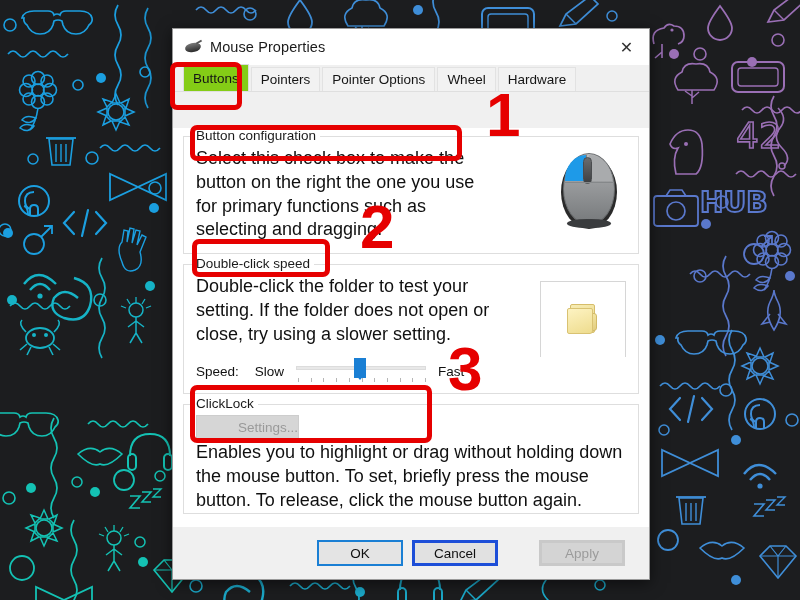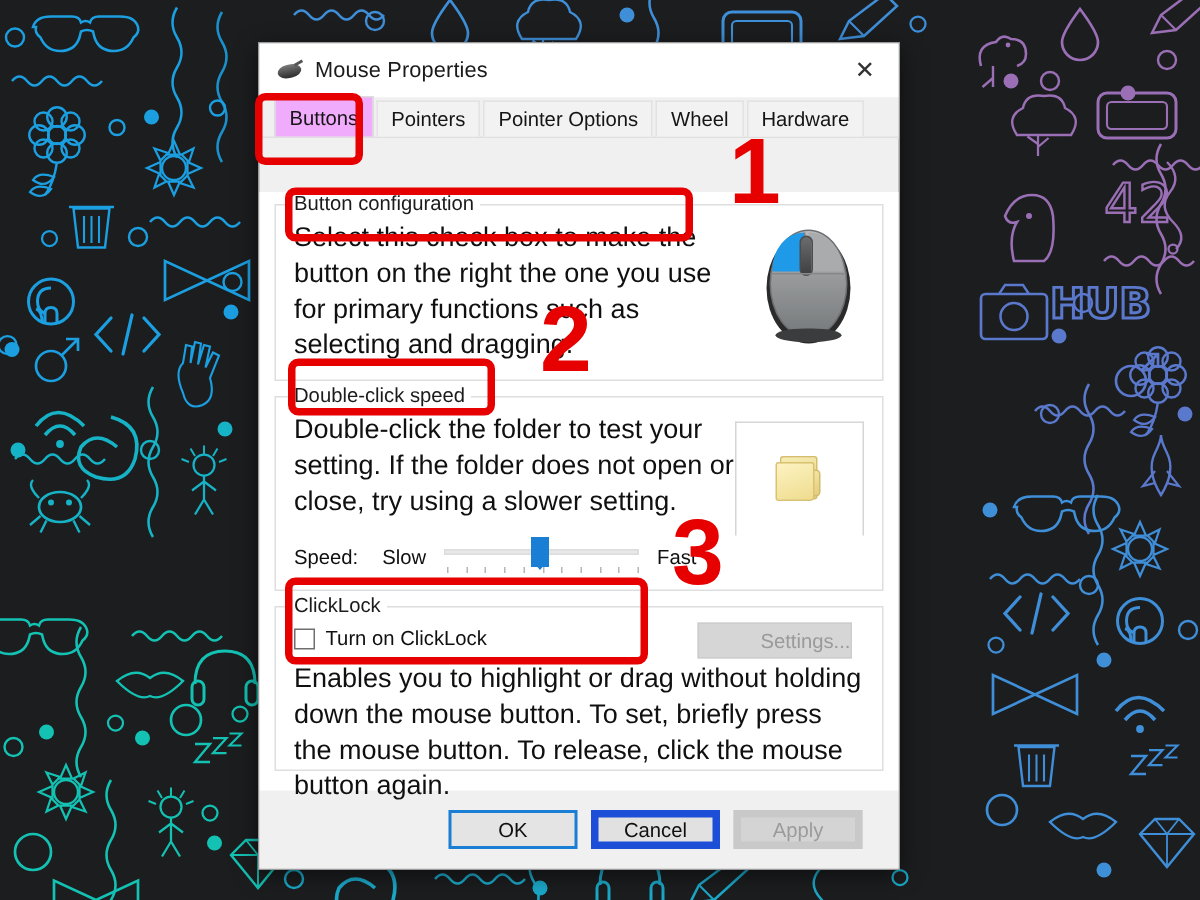--- a/index.html
+++ b/index.html
@@ -17,21 +17,21 @@
   }
   #doodle-bg {
     position: absolute; inset: 0;
     width: 800px; height: 600px;
   }
 
   
   #dialog {
     position: absolute;
     left: 172px; top: 28px;
-    width: 428px; height: 552px;
+    width: 478px; height: 552px;
     background: #f0f0f0;
     border: 1px solid #9a9a9a;
     box-shadow: 0 3px 14px rgba(0,0,0,0.55);
     display: flex; flex-direction: column;
     z-index: 5;
     justify-content: space-between;
   }
   #titlebar {
     height: 36px;
     background: #ffffff;
@@ -84,21 +84,21 @@
     display: flex; align-items: center;
     font-size: 13.5px;
     color: #151515;
     background: #f2f2f2;
     border: 1px solid #e2e2e2;
     border-bottom: none;
     margin-right: 2px;
     white-space: nowrap;
   }
   .tab.active {
-    background: #f0abfc;
+    background: #84cc16;
     border-color: #dcdcdc;
     height: 27px;
     position: relative;
     z-index: 2;
   }
 
   
   #page {
     flex: 1 1 auto;
     background: #ffffff;
@@ -290,30 +290,30 @@
     height: 52px;
     background: #f0f0f0;
     display: flex; align-items: center; justify-content: flex-end;
     padding-right: 24px;
     gap: 9px;
   }
   .footer-btn {
     width: 86px; height: 26px;
     font-size: 13.5px;
     background: #e1e1e1;
-    border: 5px solid #1d4ed8;
+    border: 3px solid #1d4ed8;
     color: #101010;
     display: flex; align-items: center; justify-content: center;
   }
   .footer-btn.default {
     border: 2px solid #1a7fd4;
     background: #e4e4e4;
   }
   .footer-btn.disabled {
-    color: #9b9b9b; background: #d4d4d4; border-color: #c9c9c9;
+    color: #9b9b9b; background: #d4d4d4; border-color: #c9c9c9; margin-left: 32px;
   }
 
   
   .anno-box {
     position: absolute;
     border: 5px solid #e60000;
     border-radius: 7px;
     z-index: 40;
     pointer-events: none;
   }
@@ -699,26 +699,20 @@
                 <div class="front"></div>
               </div>
             </div>
           </div>
         </div>
       </div>
 
       <div class="groupbox" style="height:110px;">
         <div class="group-legend">ClickLock</div>
         <div class="row" style="align-items:center;">
-          <div class="col-left">
-            <div class="checkrow">
-              <div class="checkbox"></div>
-              <div class="checklabel">Turn on ClickLock</div>
-            </div>
-          </div>
           <div class="col-right" style="padding-right:8px;">
             <div class="btn disabled">Settings...</div>
           </div>
         </div>
         <div class="desc" style="max-width:430px;margin-top:2px;">Enables you to highlight or drag without holding down the mouse button. To set, briefly press the mouse button. To release, click the mouse button again.</div>
       </div>
 
     </div>
 
     <div id="footer">

